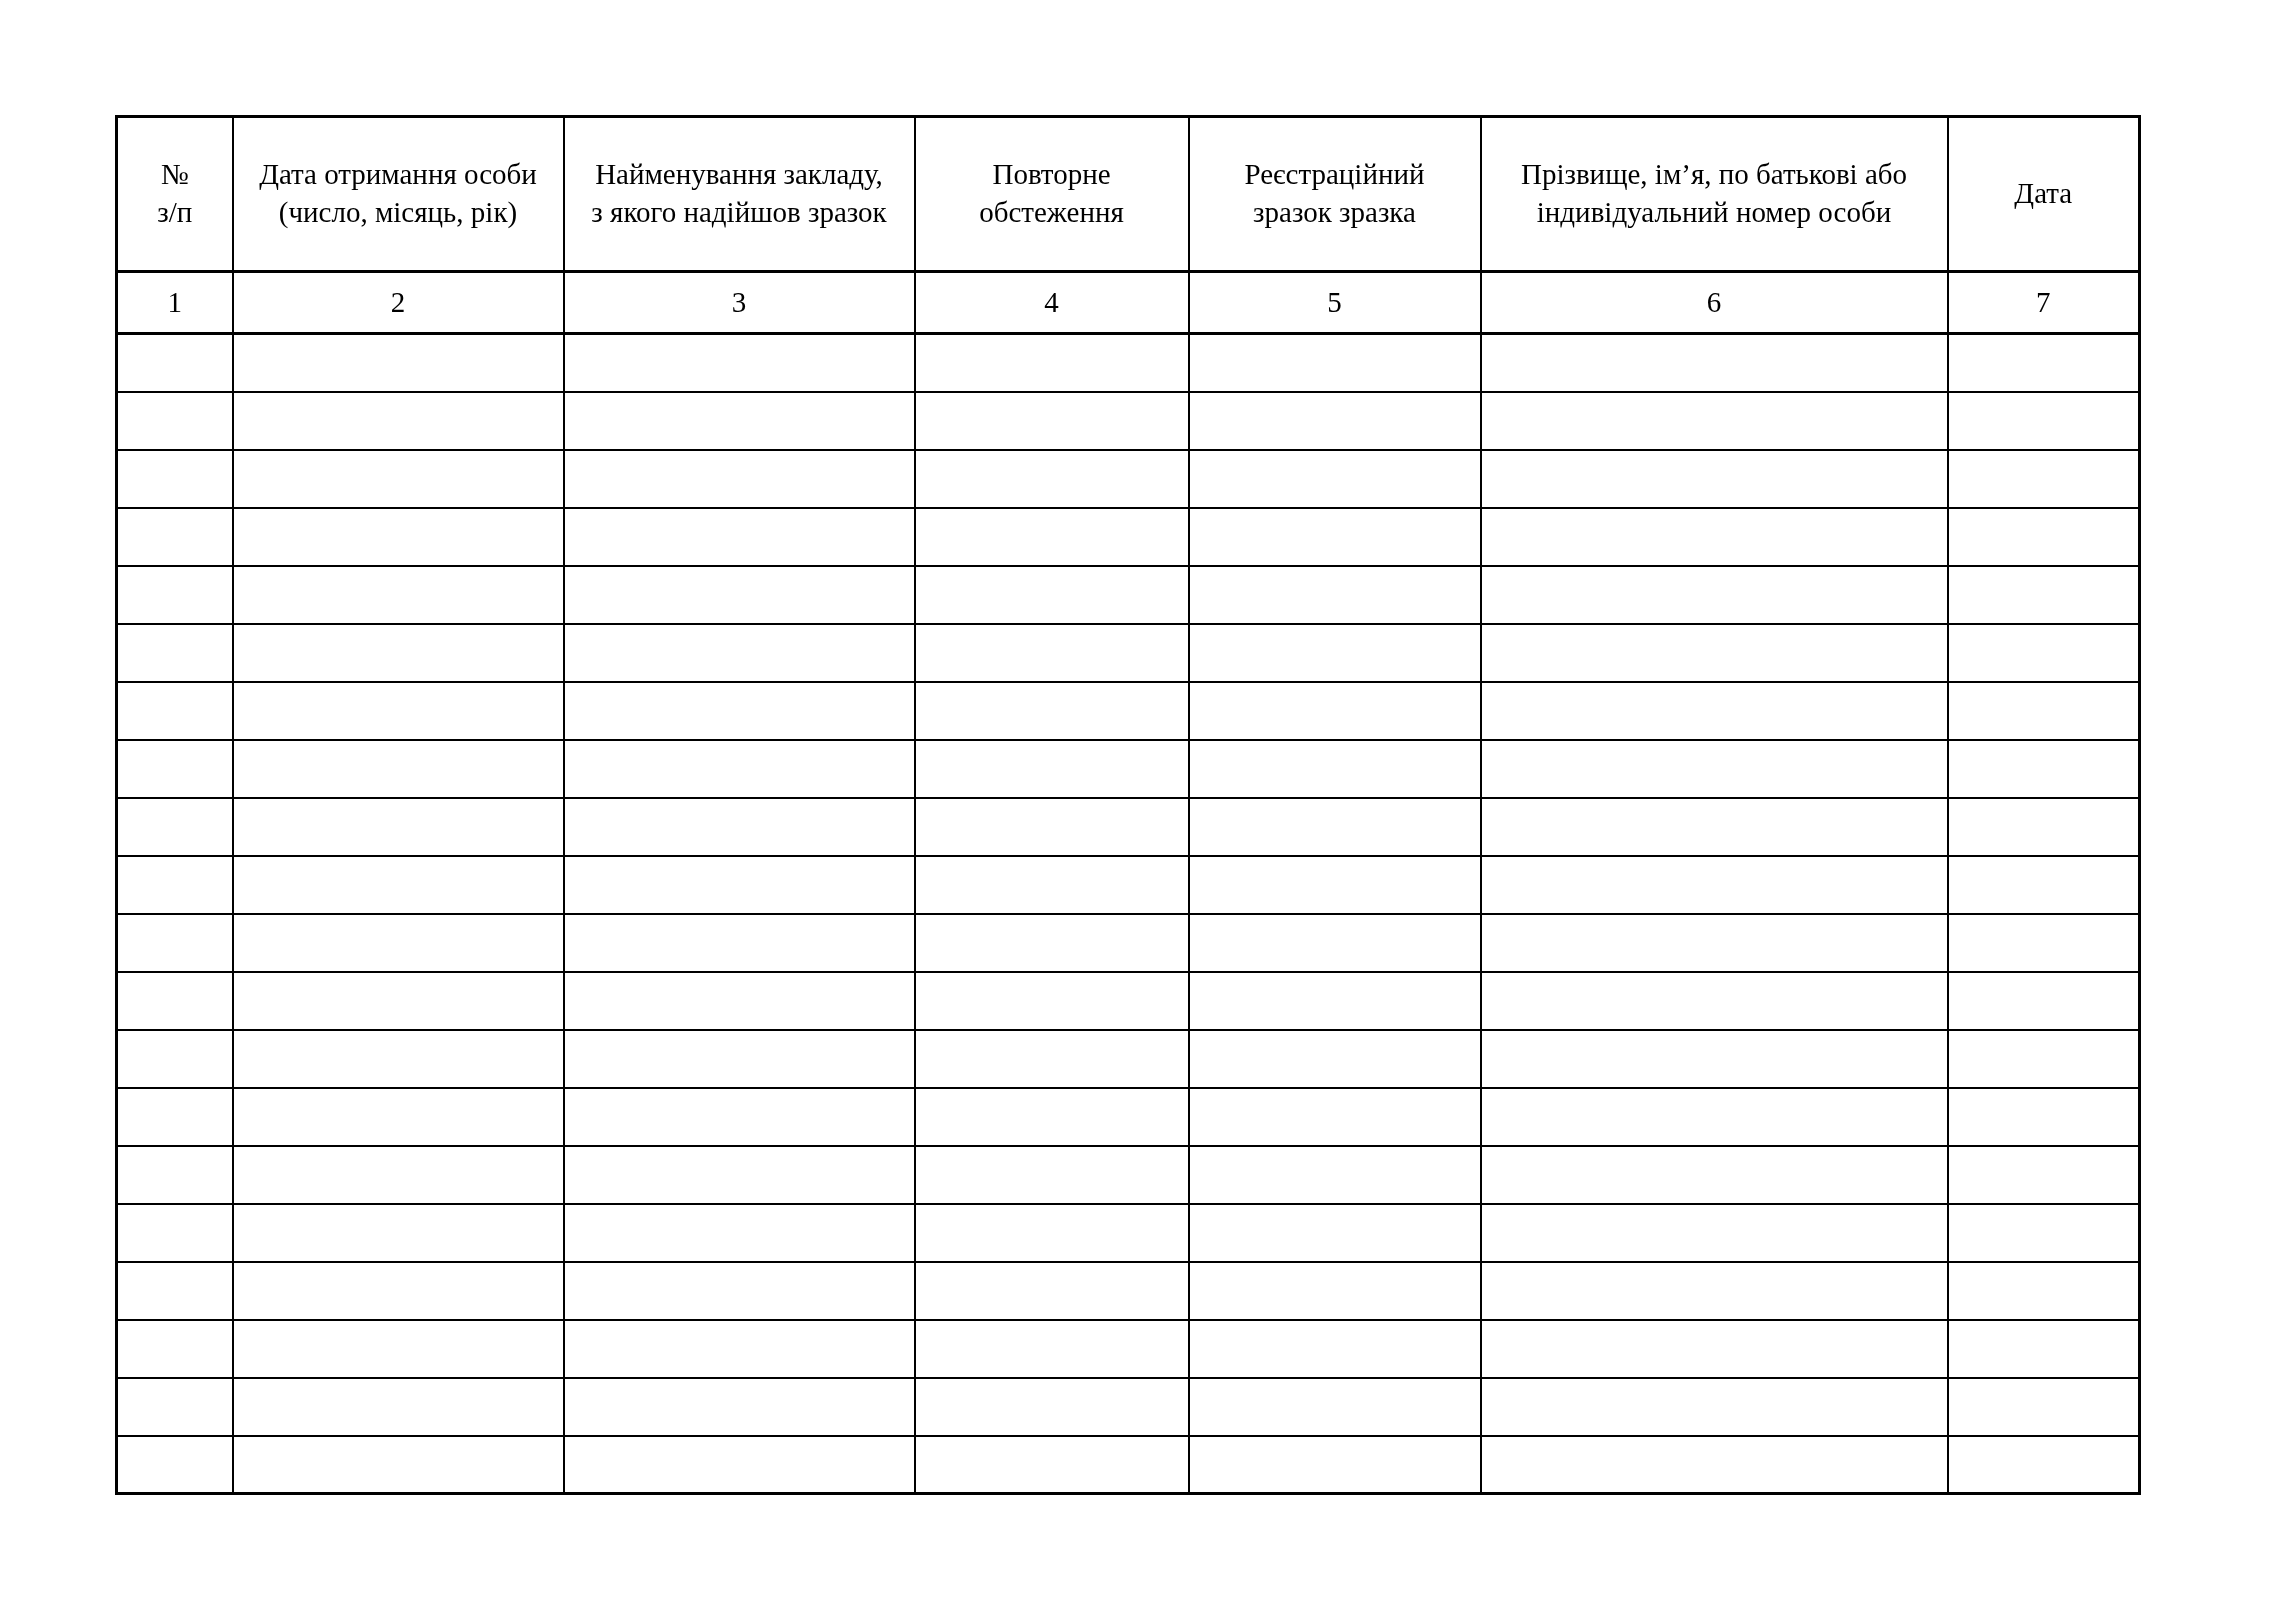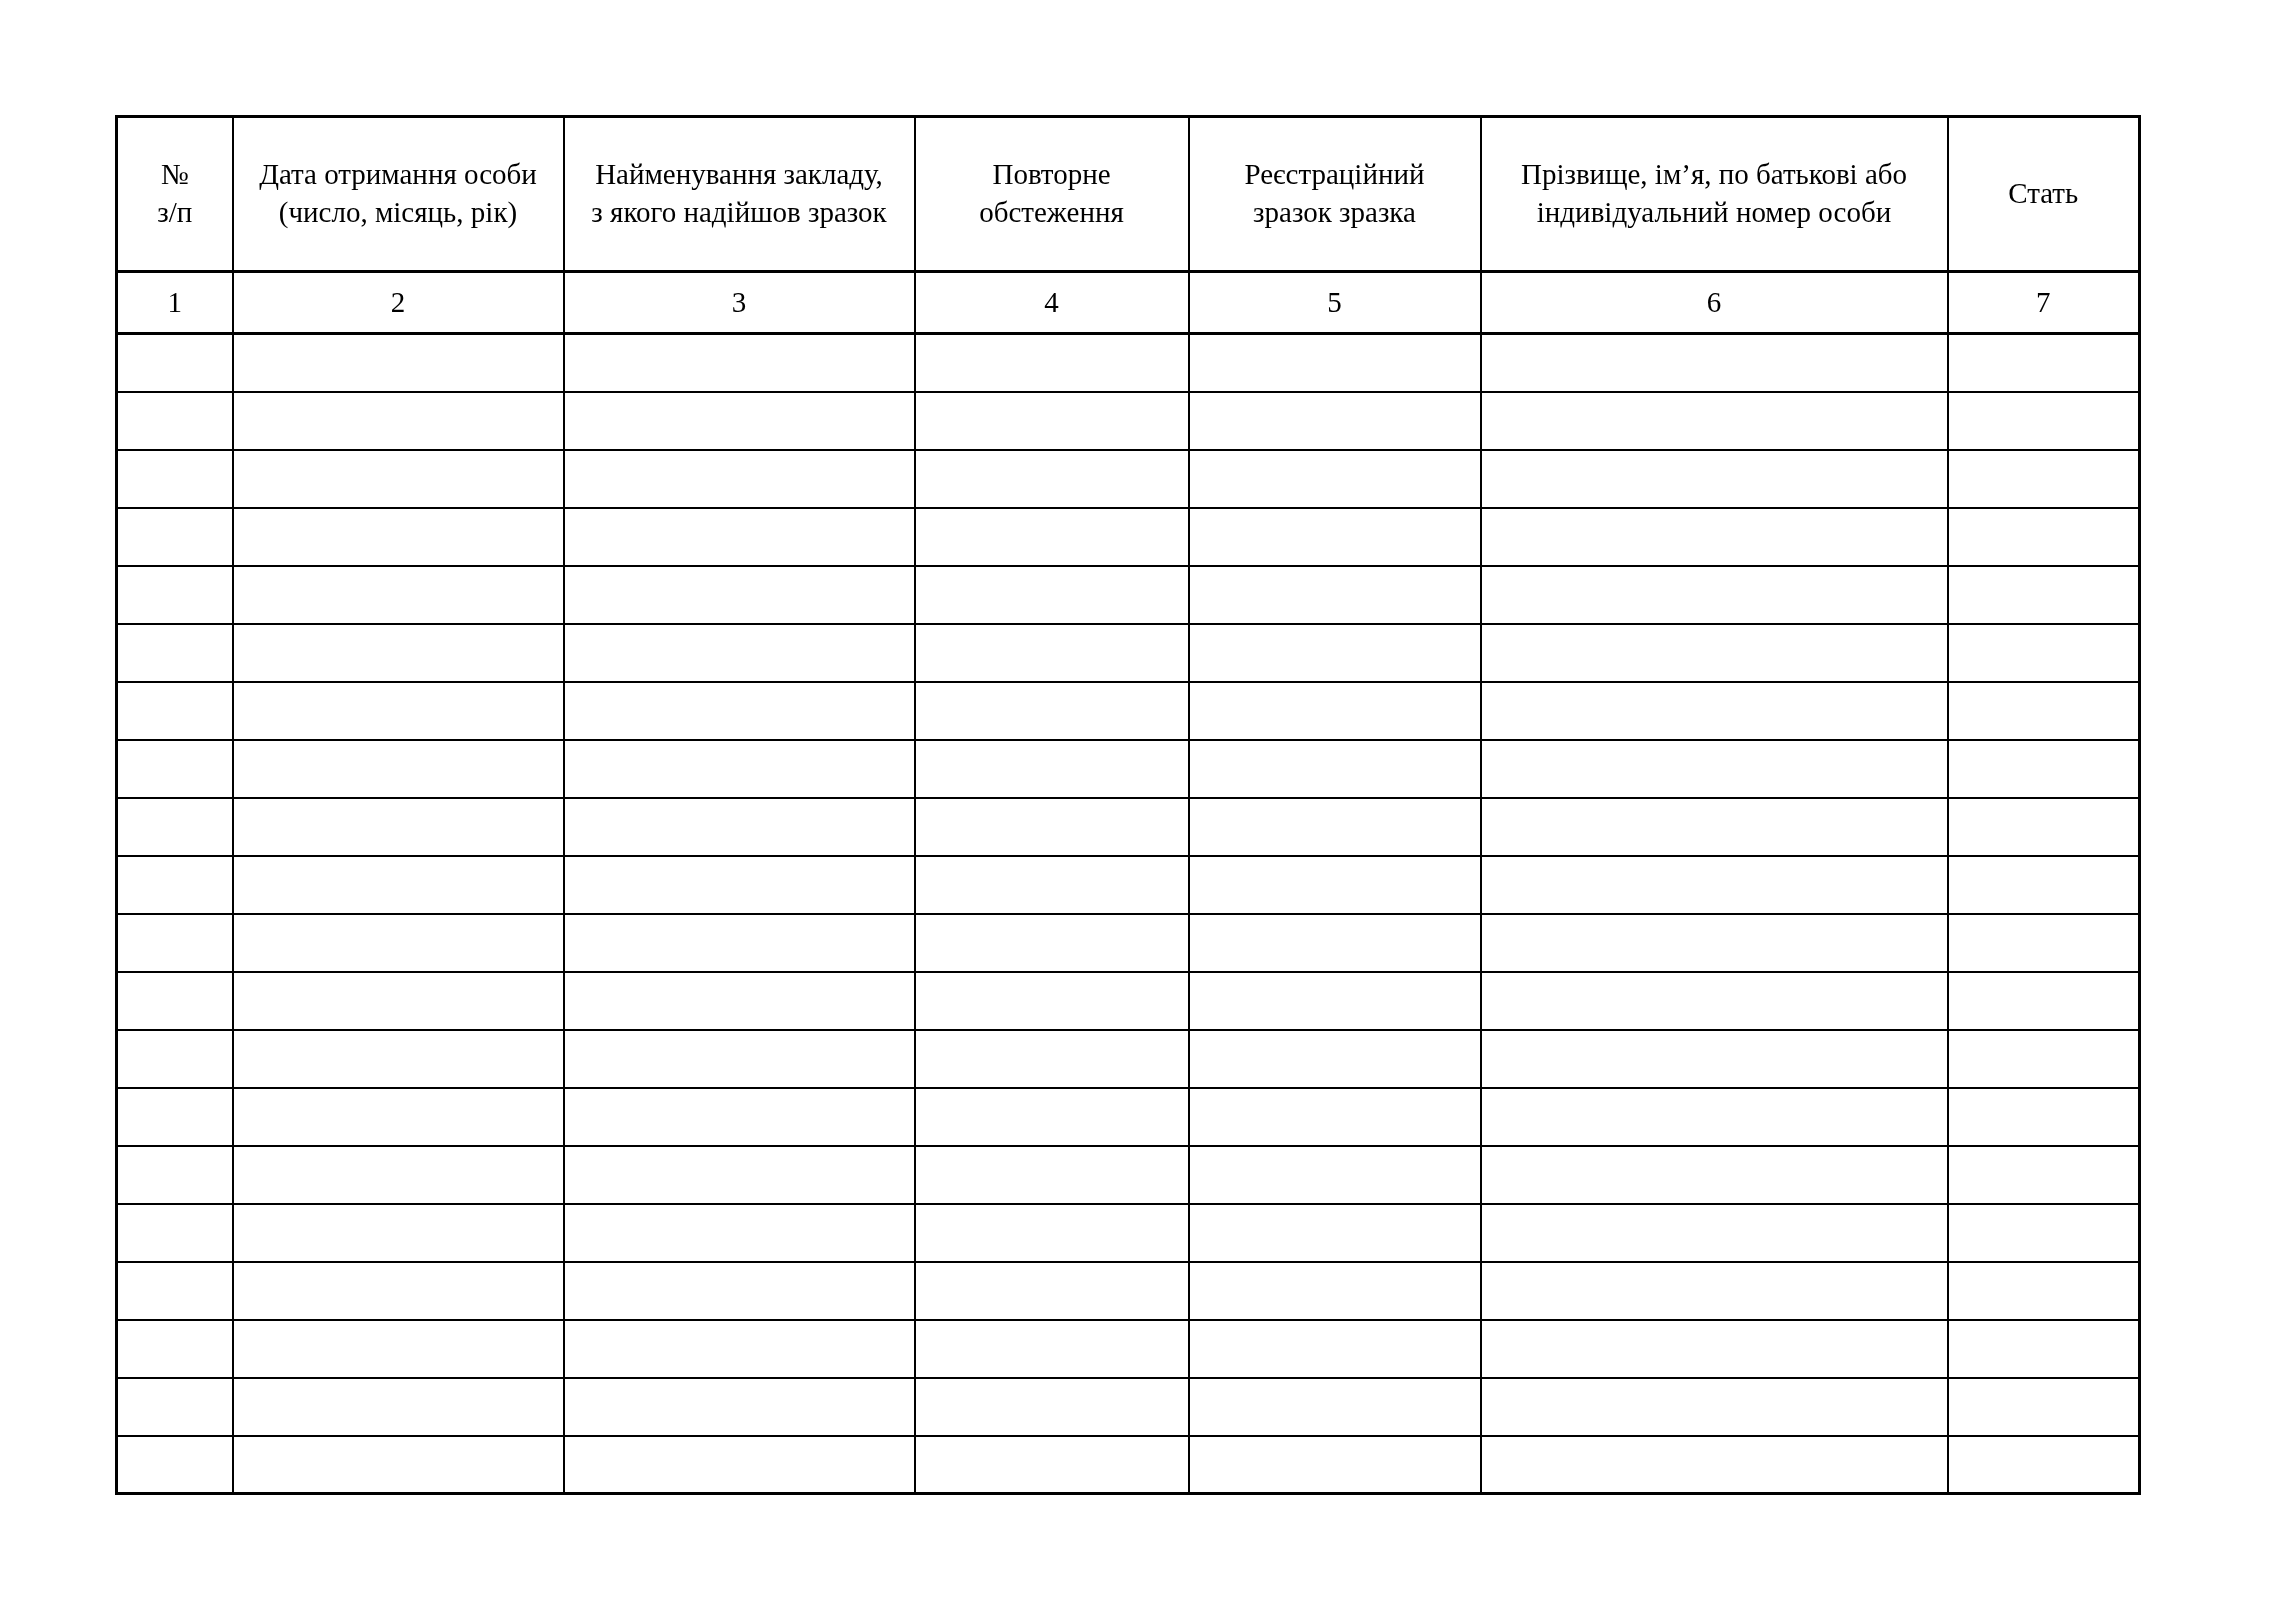--- a/index.html
+++ b/index.html
@@ -67,21 +67,21 @@
         <th>Дата  отримання особи
 (число,  місяць, рік)</th>
         <th>Найменування  закладу,
 з якого надійшов зразок</th>
         <th>Повторне
 обстеження</th>
         <th>Реєстраційний
 зразок зразка</th>
         <th>Прізвище, ім’я, по батькові  або
 індивідуальний номер особи</th>
-        <th>Стать</th>
+        <th>Дата</th>
       </tr>
       <tr class="numbers-row">
         <td>1</td>
         <td>2</td>
         <td>3</td>
         <td>4</td>
         <td>5</td>
         <td>6</td>
         <td>7</td>
       </tr>

